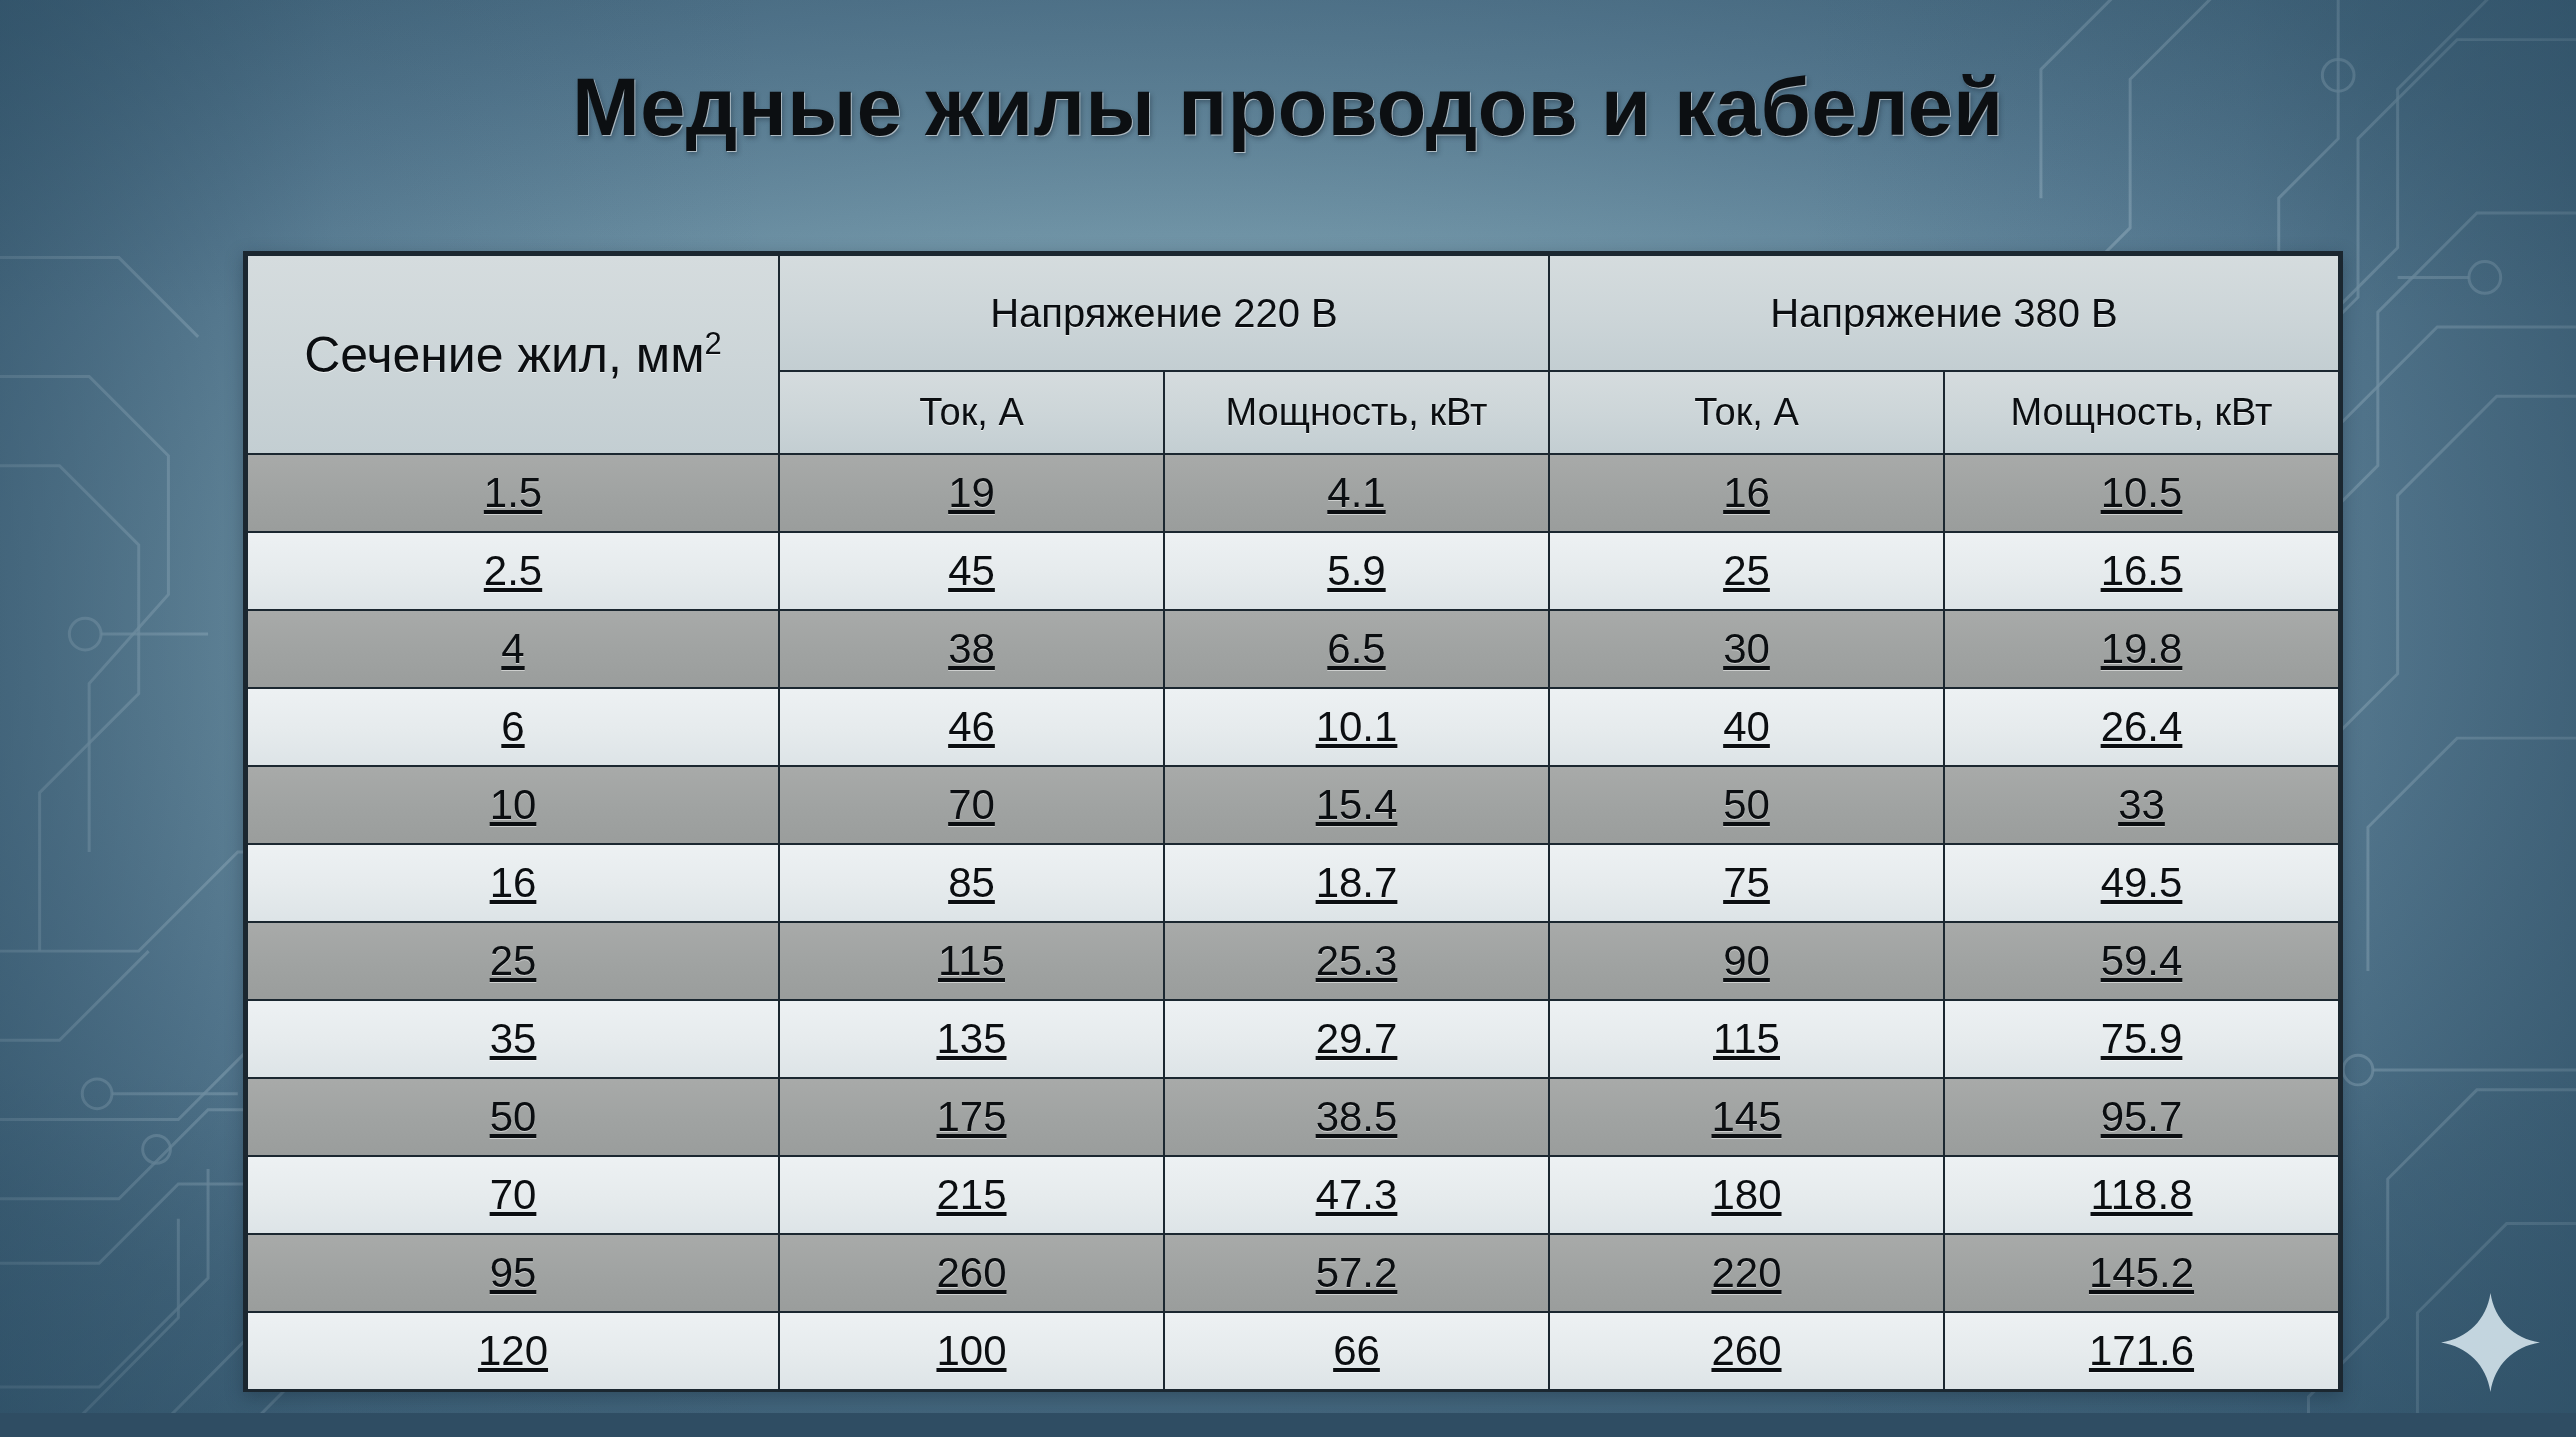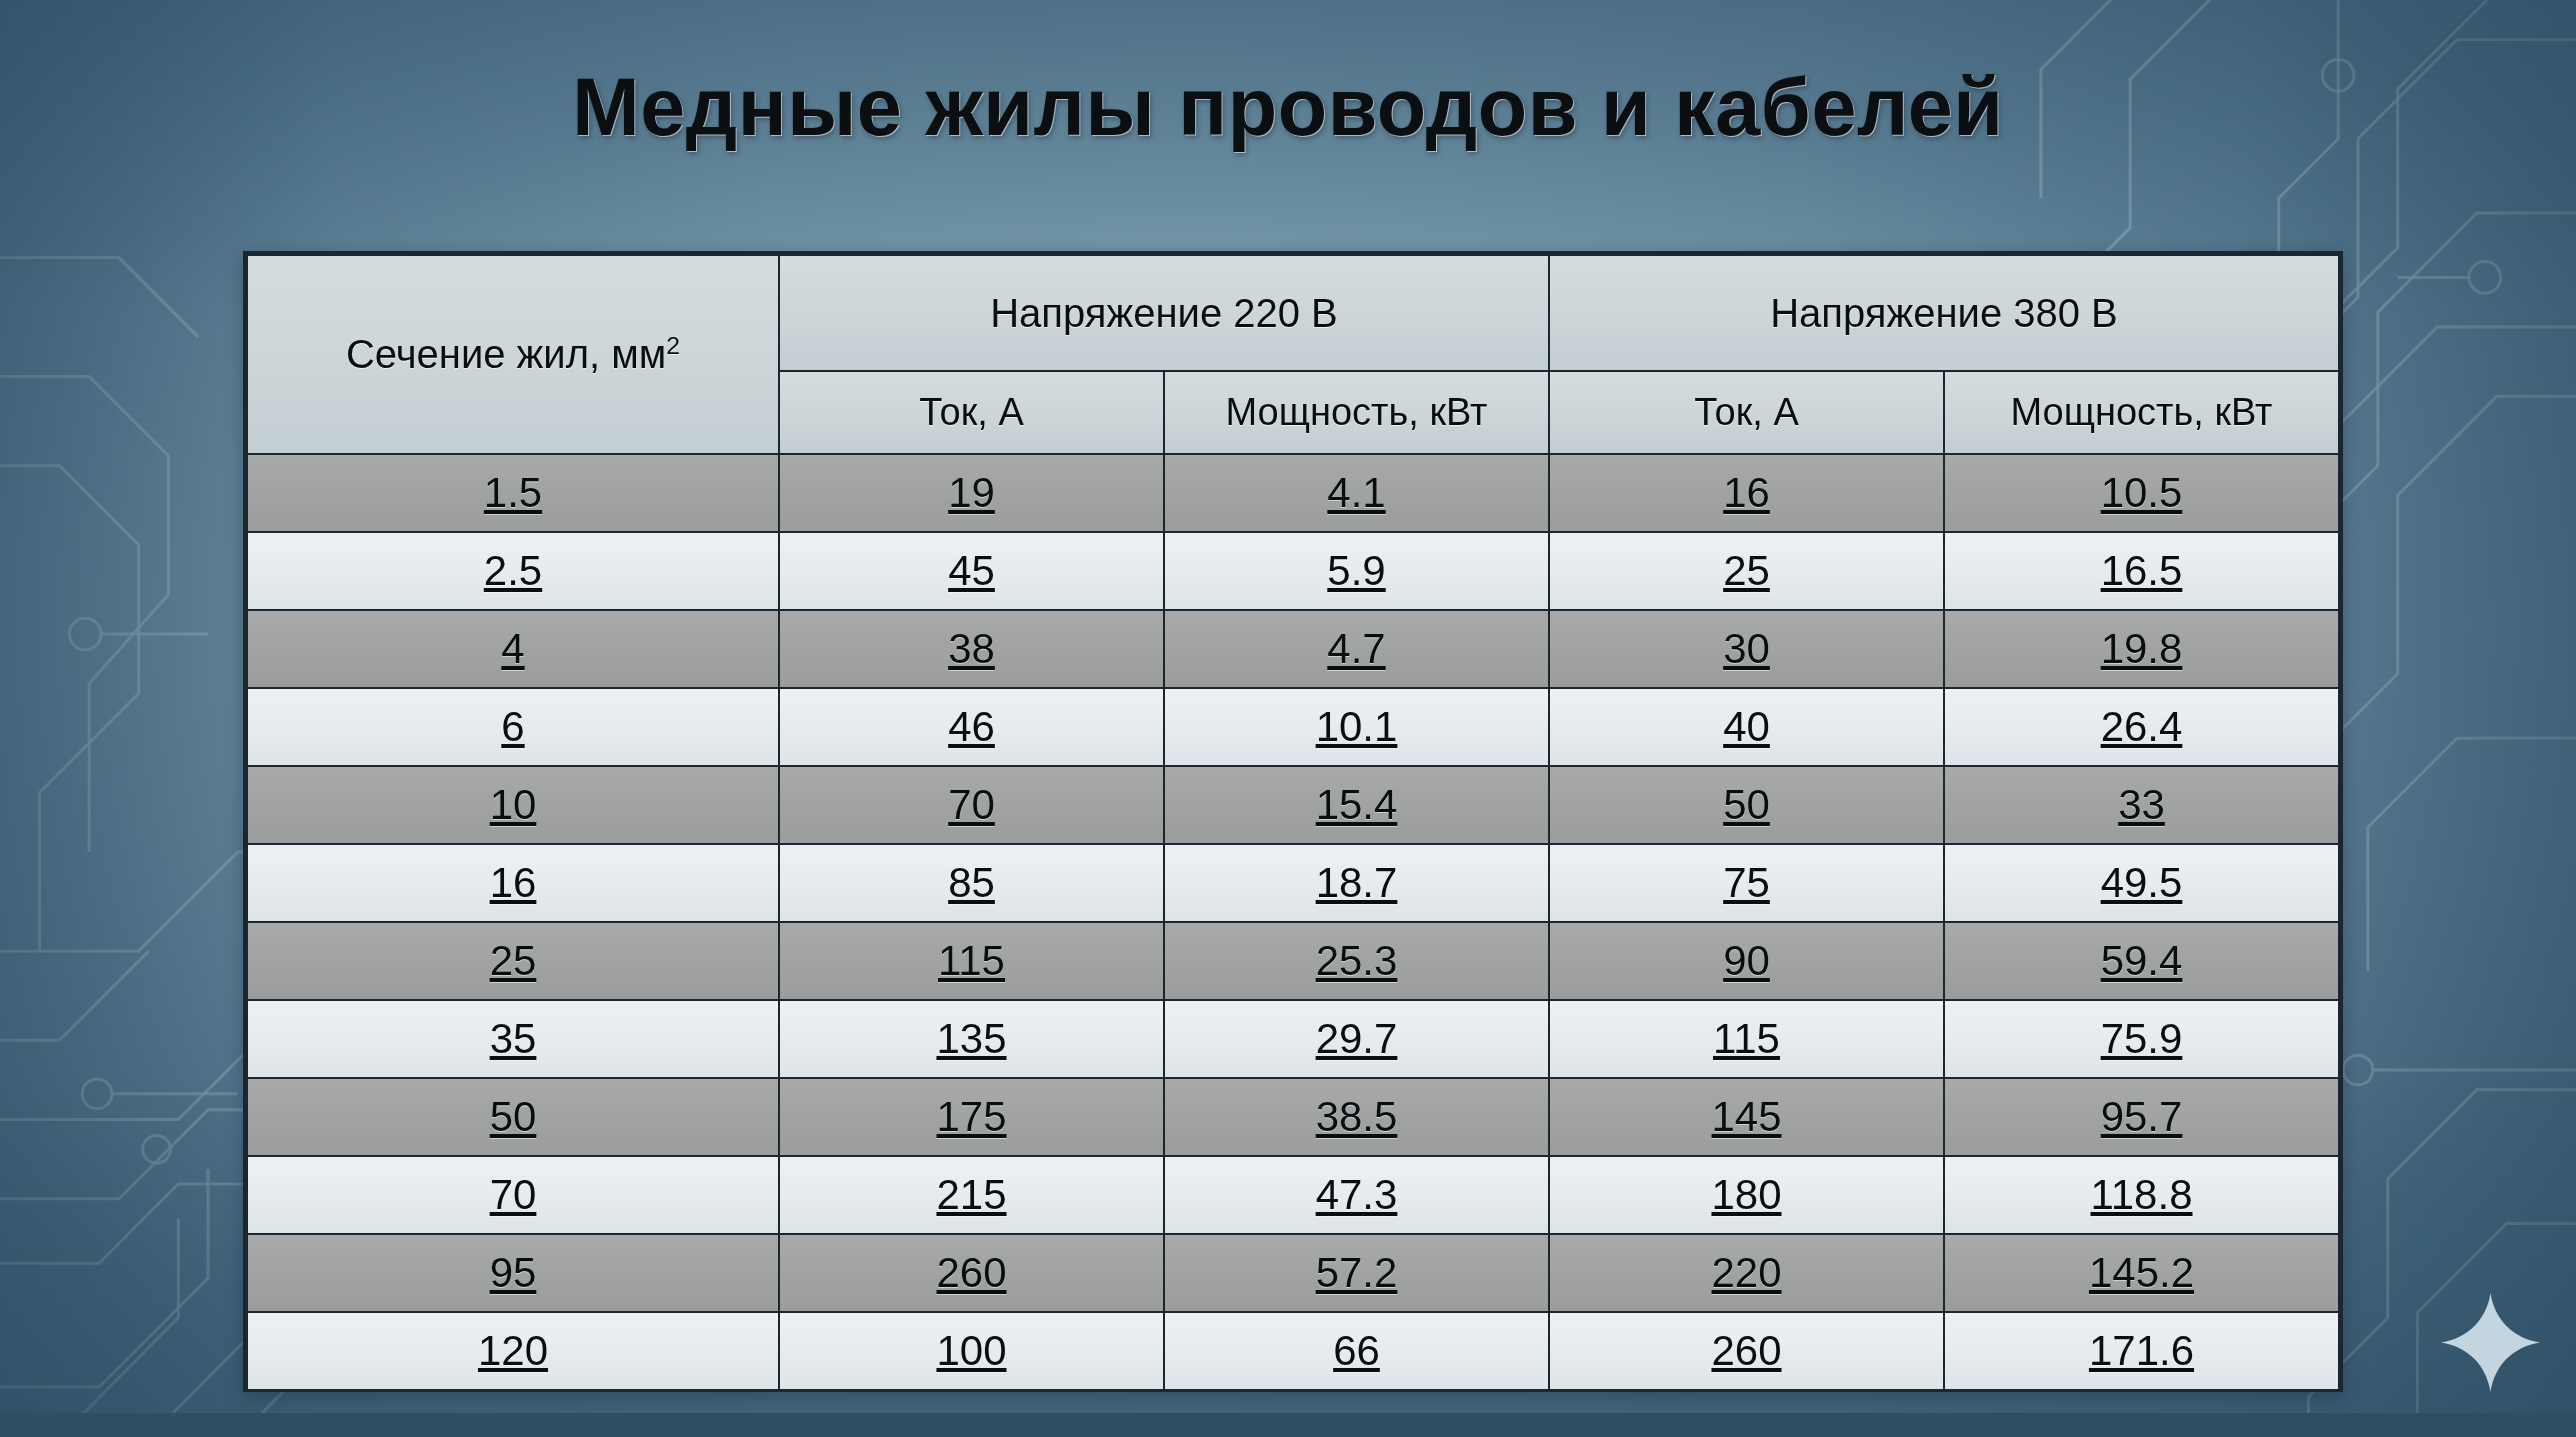--- a/index.html
+++ b/index.html
@@ -92,21 +92,21 @@
   }
   th.h-section {
     font-size: 40px;
     height: 114px;
   }
   th.h-sub {
     font-size: 38px;
     height: 81px;
   }
   th.h-corner {
-    font-size: 40px;
+    font-size: 50px;
     height: 195px;
   }
   th.h-corner .sup {
     font-size: 0.62em;
     vertical-align: super;
     line-height: 0;
   }
   
   table.grid tbody td {
     font-size: 42px;
@@ -208,21 +208,21 @@
           <tr class="even">
             <td>2.5</td>
             <td>45</td>
             <td>5.9</td>
             <td>25</td>
             <td>16.5</td>
           </tr>
           <tr class="odd">
             <td>4</td>
             <td>38</td>
-            <td>4.7</td>
+            <td>6.5</td>
             <td>30</td>
             <td>19.8</td>
           </tr>
           <tr class="even">
             <td>6</td>
             <td>46</td>
             <td>10.1</td>
             <td>40</td>
             <td>26.4</td>
           </tr>

